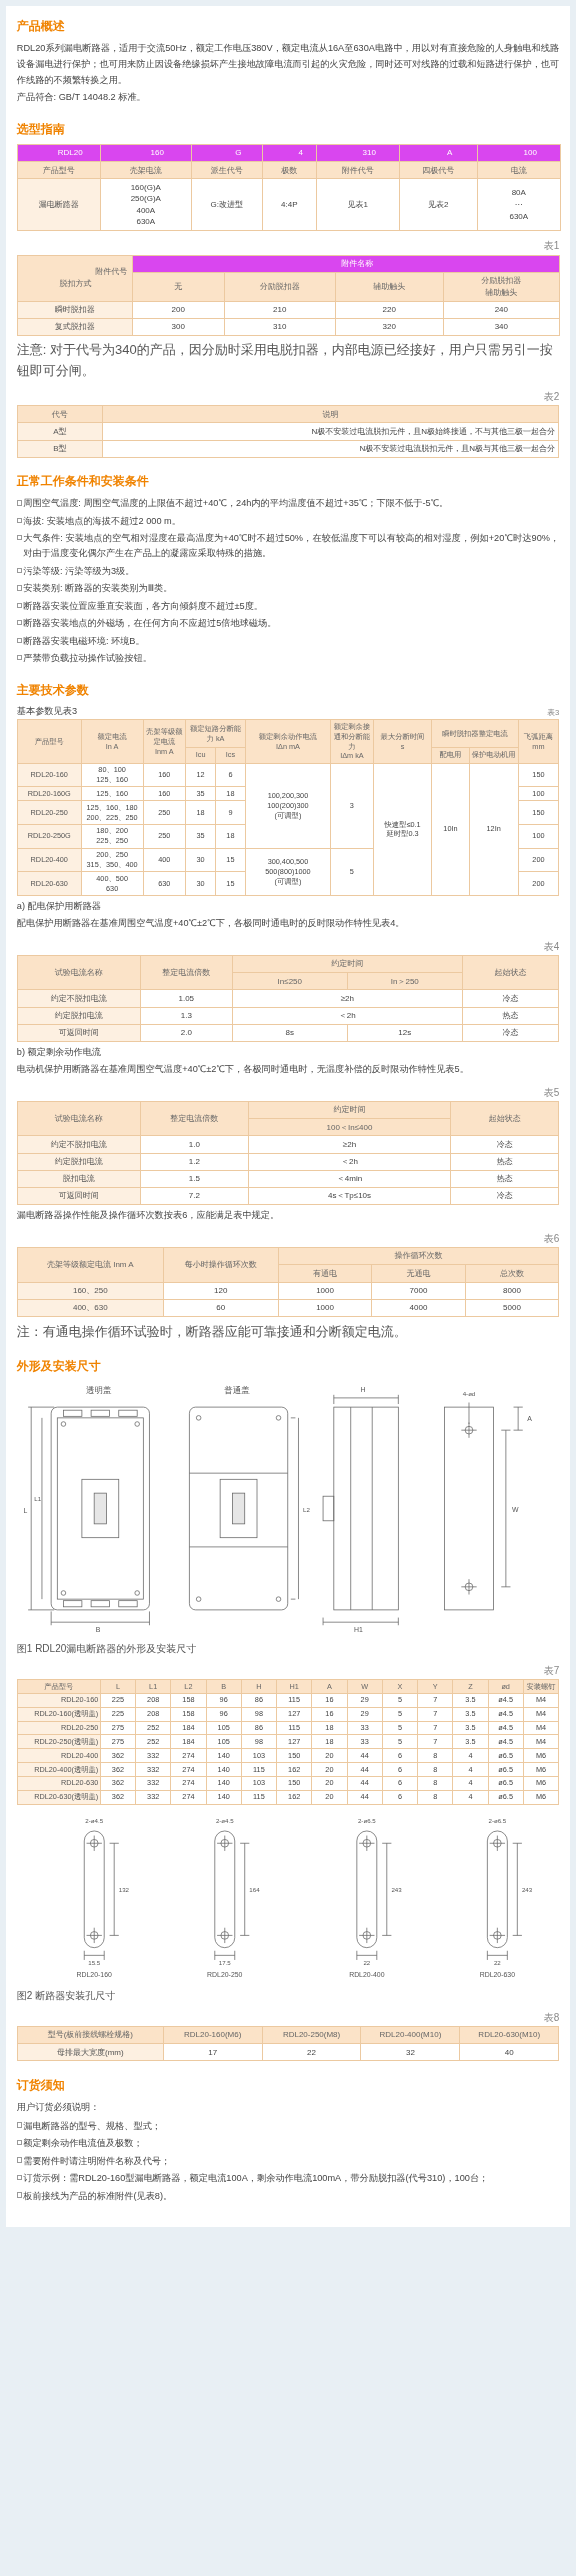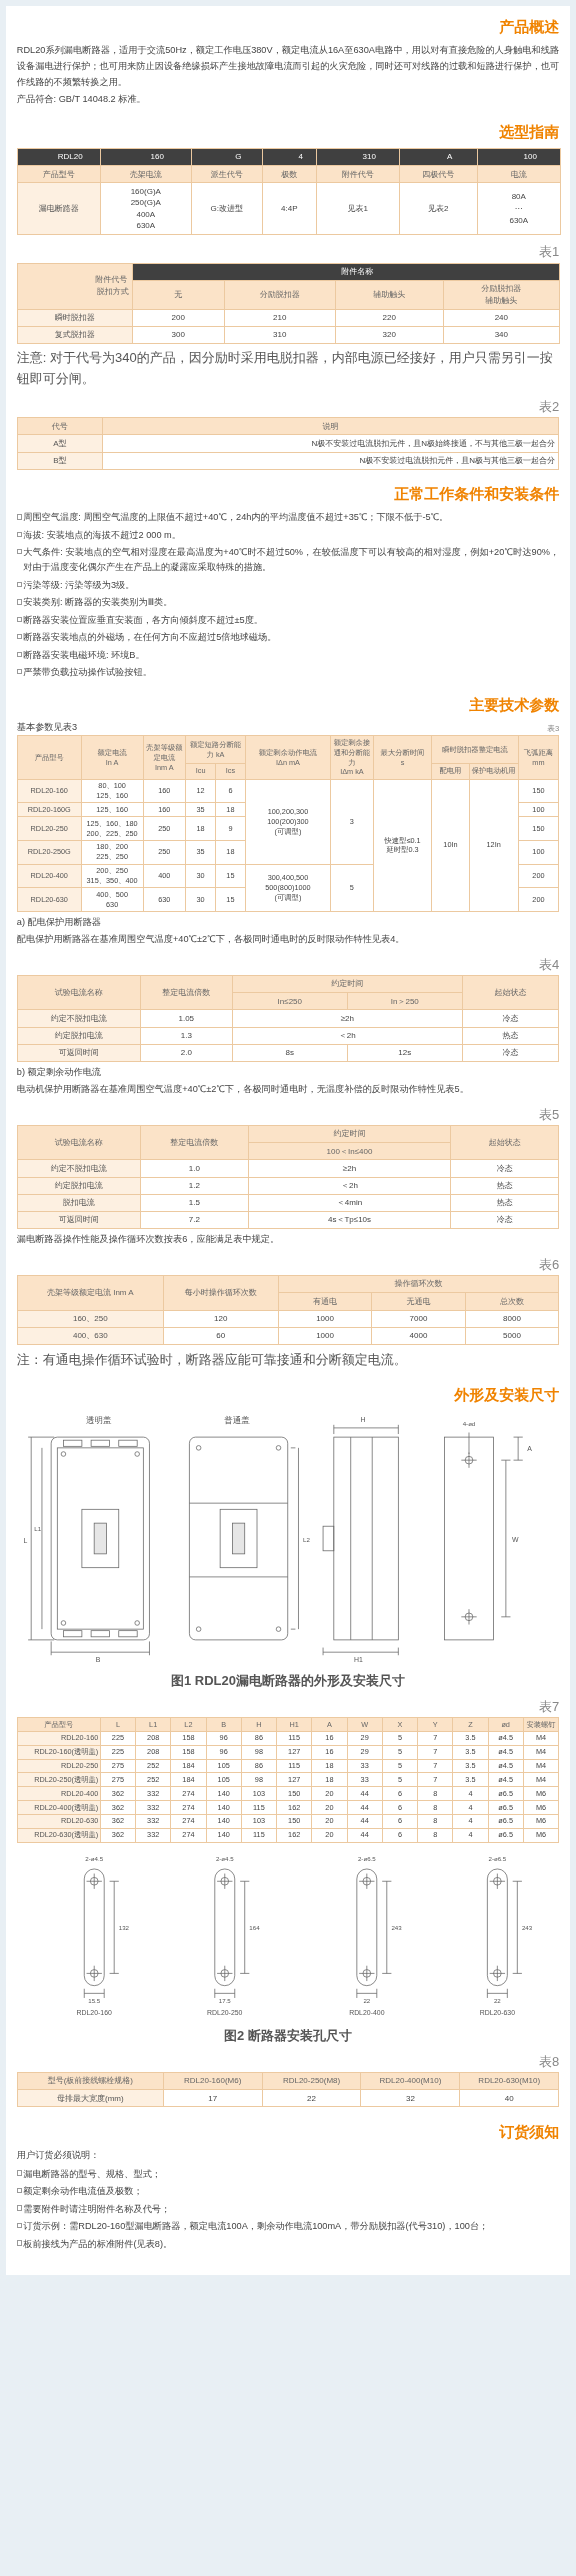--- a/index.html
+++ b/index.html
@@ -1,49 +1,49 @@
 <!DOCTYPE html>
 <html style="font-size:12.3px"><head>
 <meta charset="utf-8">
 <style>
   * { box-sizing: border-box; margin: 0; padding: 0; }
   body { background:#e8eff4; font-family:"Liberation Sans", sans-serif; }
   .page { width:564px; margin:6.1px auto; background:#ffffff; padding:9.2px 10.8px 20px; color:#333; }
 
-  .sec-title { color:#F08300; font-size:15px; font-weight:bold; margin:15.4px 0 6.1px;text-align:right; }
+  .sec-title { color:#F08300; font-size:12px; font-weight:bold; margin:15.4px 0 6.1px; }
   .sec-title:first-child { margin-top:3.1px; }
   .body-text { font-size:9.2px; line-height:1.7; color:#444; text-align:justify; margin:1.5px 0; }
   .note { font-size:13px; line-height:1.6; color:#555; margin:4.6px 0 1.5px; }
-  .table-label { text-align:right; font-size:13px; color:#888; margin:7.7px 0 1.5px; }
+  .table-label { text-align:right; font-size:10px; color:#888; margin:7.7px 0 1.5px; }
   .label-row { display:flex; justify-content:space-between; align-items:flex-end; margin:6.1px 0 1.5px; }
   .label-row .left { font-size:9.2px; color:#444; }
   .label-row .right { font-size:7.7px; color:#888; }
 
   table.tbl { border-collapse:collapse; width:100%; table-layout:fixed; font-size:8.5px; color:#444; margin:1.5px 0 3.1px; }
   .tbl td { border:0.8px solid #ECC9A0; padding:2.3px 3.1px; text-align:center; vertical-align:middle;
             white-space:pre-line; line-height:1.45; overflow:hidden; }
-  .tbl td.H { background:#404040; color:#fff;padding-left:26px; }
+  .tbl td.H { background:#d946ef; color:#fff;padding-left:26px; }
   .tbl td.h { background:#FBE3C8; color:#666; }
   .tbl td.nm { background:#FDF0E1; color:#555; }
   .tbl td.lt { text-align:right; }
   .tbl.t3 td { font-size:7.3px; padding:1.5px 1.5px; line-height:1.35; }
   .tbl.small td { font-size:8px; }
 
   .diag { position:relative;
     background-image:linear-gradient(to bottom right, rgba(0,0,0,0) calc(50% - 0.5px), #D9A868 calc(50% - 0.5px), #D9A868 calc(50% + 0.5px), rgba(0,0,0,0) calc(50% + 0.5px));
     background-color:#FBE3C8; }
   .diag .dg-a { text-align:right; padding-right:1.5px; }
-  .diag .dg-b { text-align:right; padding-left:1.5px; }
+  .diag .dg-b { text-align:center; padding-left:1.5px; }
 
   .blist { margin:3.1px 0; }
   .bullet-item { display:flex; gap:1px; font-size:9.2px; line-height:1.65; margin:2.3px 0; color:#444; text-align:justify; }
   .bullet-item .sq { flex:0 0 auto; width:5.4px; height:5.4px; border:0.8px solid #999; margin-top:3.8px; background:#fff; }
 
   .figure { margin:6.1px 0 0; }
-  .fig-caption { text-align:center; font-size:13px; color:#555; margin:3.1px 0 6.1px;font-weight:bold; }
+  .fig-caption { text-align:left; font-size:10px; color:#555; margin:3.1px 0 6.1px; }
   svg text { font-family:"Liberation Sans", sans-serif; fill:#555; }
 </style>
 </head>
 <body>
 
 <div class="page">
 
   <h2 class="sec-title">产品概述</h2>
   <p class="body-text">RDL20系列漏电断路器，适用于交流50Hz，额定工作电压380V，额定电流从16A至630A电路中，用以对有直接危险的人身触电和线路设备漏电进行保护；也可用来防止因设备绝缘损坏产生接地故障电流而引起的火灾危险，同时还可对线路的过载和短路进行保护，也可作线路的不频繁转换之用。</p>
   <p class="body-text">产品符合: GB/T 14048.2 标准。</p>

